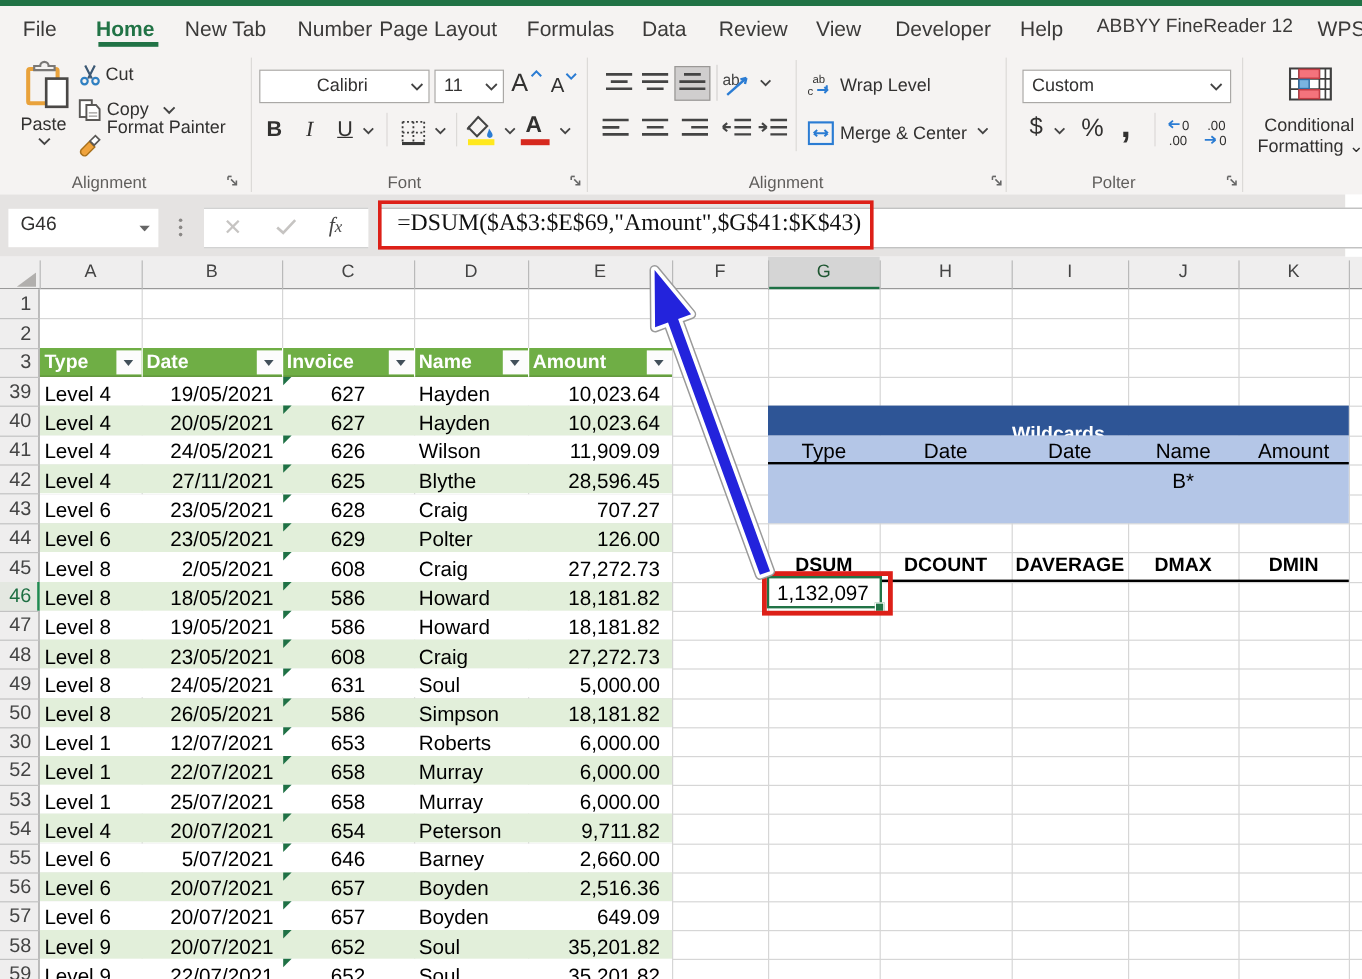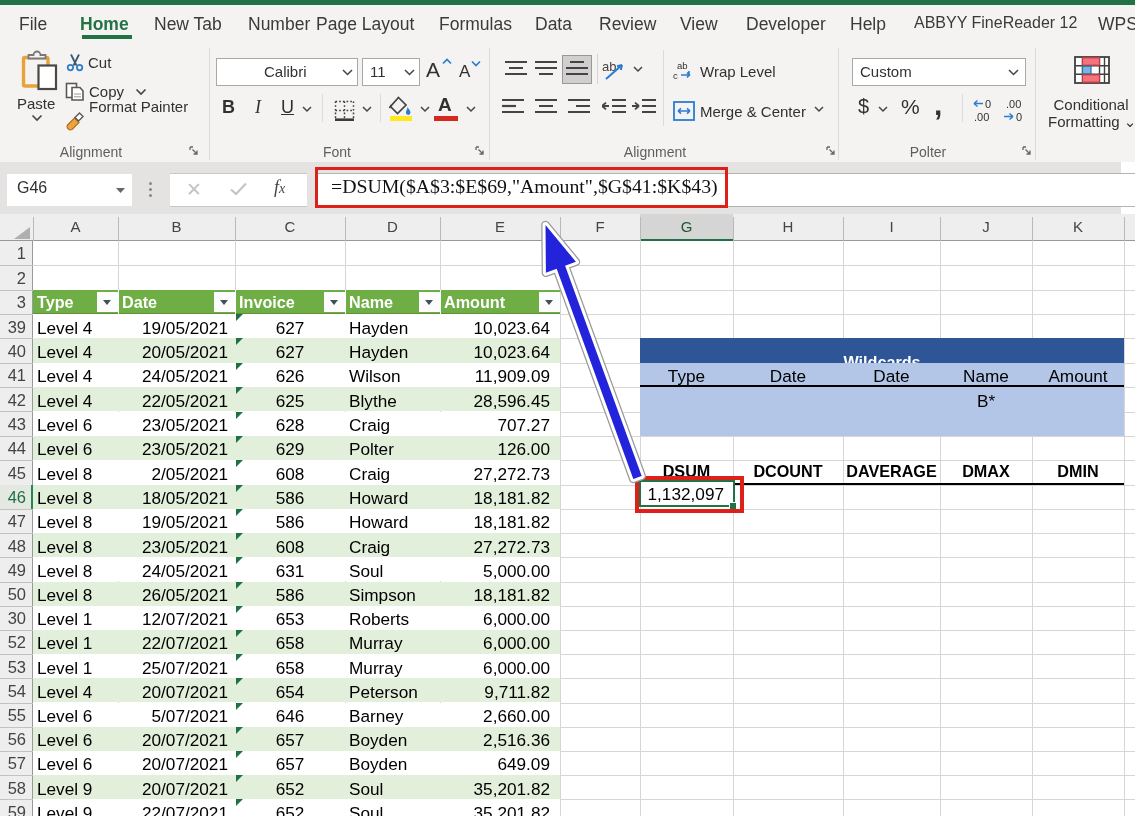--- a/index.html
+++ b/index.html
@@ -316,21 +316,21 @@
 <div class="tri" style="left:235.5px;top:338.4px;"></div>
 <div class="abs" style="left:33px;top:362.8px;width:527px;height:24.35px;background:#fff;"></div>
 <div class="cell" style="left:37px;top:366.2px;">Level 4</div>
 <div class="cell" style="left:118px;top:366.2px;width:110px;text-align:right;">24/05/2021</div>
 <div class="cell" style="left:235px;top:366.2px;width:110px;text-align:center;">626</div>
 <div class="cell" style="left:349px;top:366.2px;">Wilson</div>
 <div class="cell" style="left:440px;top:366.2px;width:110px;text-align:right;">11,909.09</div>
 <div class="tri" style="left:235.5px;top:362.8px;"></div>
 <div class="abs" style="left:33px;top:387.1px;width:527px;height:24.35px;background:#e2efda;"></div>
 <div class="cell" style="left:37px;top:390.5px;">Level 4</div>
-<div class="cell" style="left:118px;top:390.5px;width:110px;text-align:right;">22/05/2021</div>
+<div class="cell" style="left:118px;top:390.5px;width:110px;text-align:right;">27/11/2021</div>
 <div class="cell" style="left:235px;top:390.5px;width:110px;text-align:center;">625</div>
 <div class="cell" style="left:349px;top:390.5px;">Blythe</div>
 <div class="cell" style="left:440px;top:390.5px;width:110px;text-align:right;">28,596.45</div>
 <div class="tri" style="left:235.5px;top:387.1px;"></div>
 <div class="abs" style="left:33px;top:411.5px;width:527px;height:24.35px;background:#fff;"></div>
 <div class="cell" style="left:37px;top:414.9px;">Level 6</div>
 <div class="cell" style="left:118px;top:414.9px;width:110px;text-align:right;">23/05/2021</div>
 <div class="cell" style="left:235px;top:414.9px;width:110px;text-align:center;">628</div>
 <div class="cell" style="left:349px;top:414.9px;">Craig</div>
 <div class="cell" style="left:440px;top:414.9px;width:110px;text-align:right;">707.27</div>

